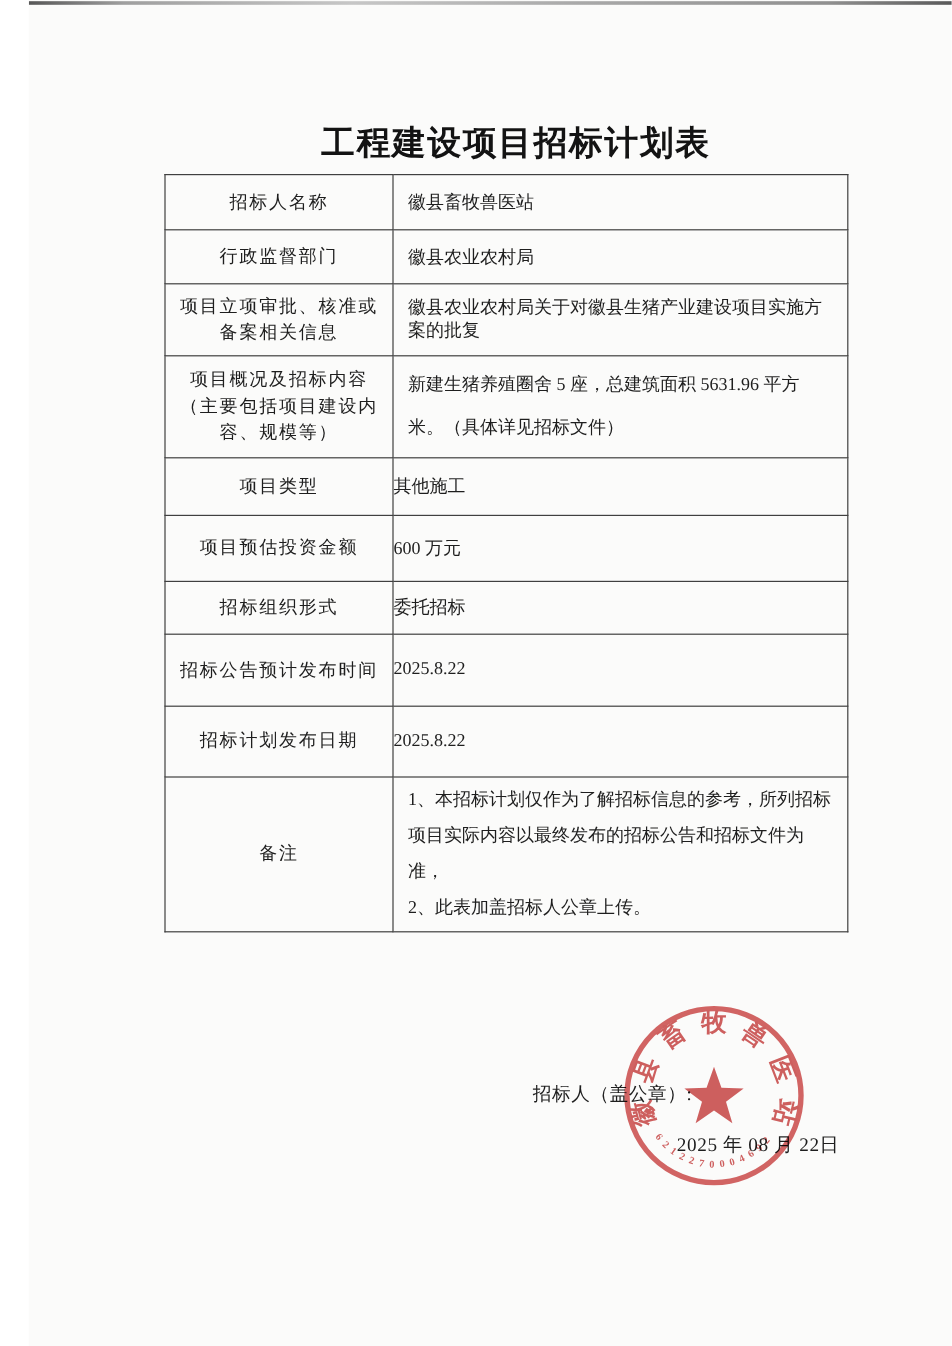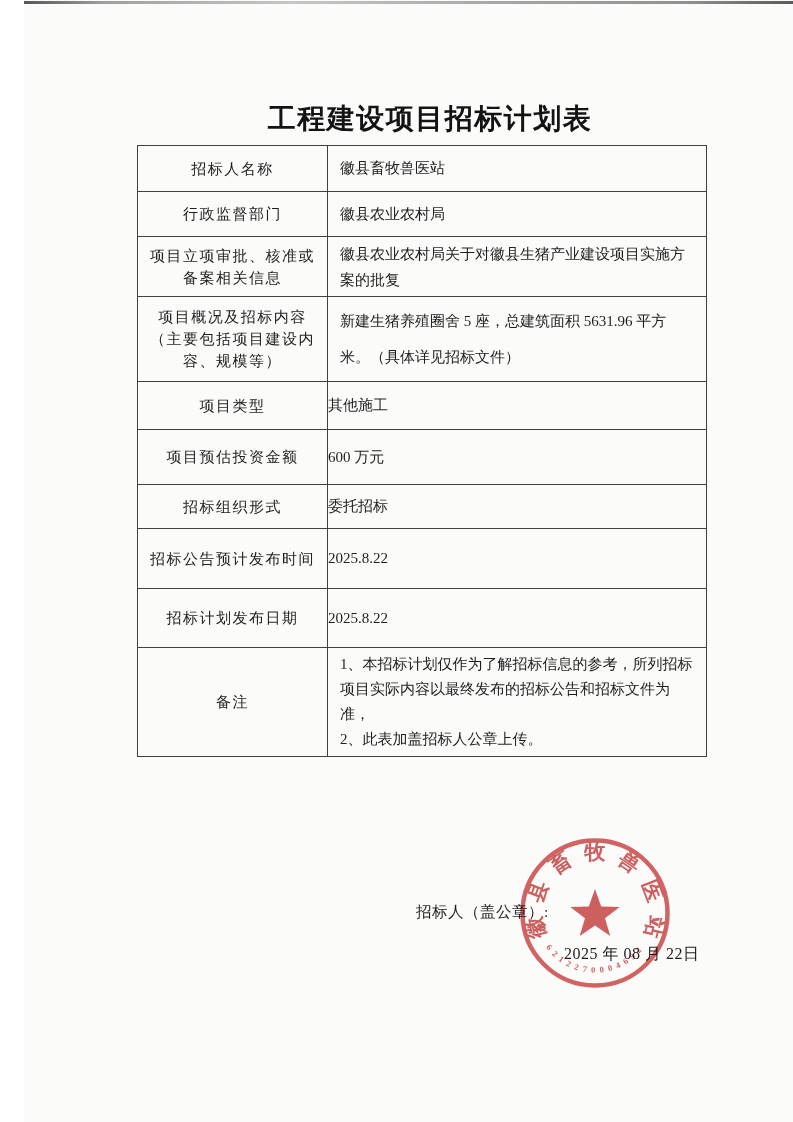--- a/index.html
+++ b/index.html
@@ -48,31 +48,31 @@
     letter-spacing:1.5px;
     padding:2px 9px;
     line-height:22px;
   }
   td.val   { text-align:left; padding:2px 10px 2px 12px; }
   td.val-c { text-align:left; padding:2px 99px 2px 0; }
   tr.r0{height:46px} tr.r1{height:58px} tr.r2{height:45px}
   tr.r3{height:60px} tr.r4{height:85px} tr.r5{height:48px}
   tr.r6{height:55px} tr.r7{height:44px} tr.r8{height:51px}
   tr.r9{height:60px} tr.r10{height:59px} tr.r11{height:100px}
-  tr.r3 td.val { line-height:26px; }
+  tr.r3 td.val { line-height:19px; }
   tr.r4 td.val { line-height:36px; }
   td.val-notes {
     white-space:pre-line;
-    line-height:25px;
+    line-height:30px;
     padding:4px 10px 4px 12px;
     text-align:left;
   }
   
   .sig-label {
-    position:absolute; left:392px; top:902px;
+    position:absolute; left:420px; top:902px;
     font-size:15.5px; letter-spacing:.5px;
   }
   .sig-date {
     position:absolute; left:540px; top:944px;
     font-size:16px; letter-spacing:.5px;
   }
   
   .stamp {
     position:absolute; left:486px; top:828px; width:170px; height:170px;
     mix-blend-mode:multiply; opacity:.88;

